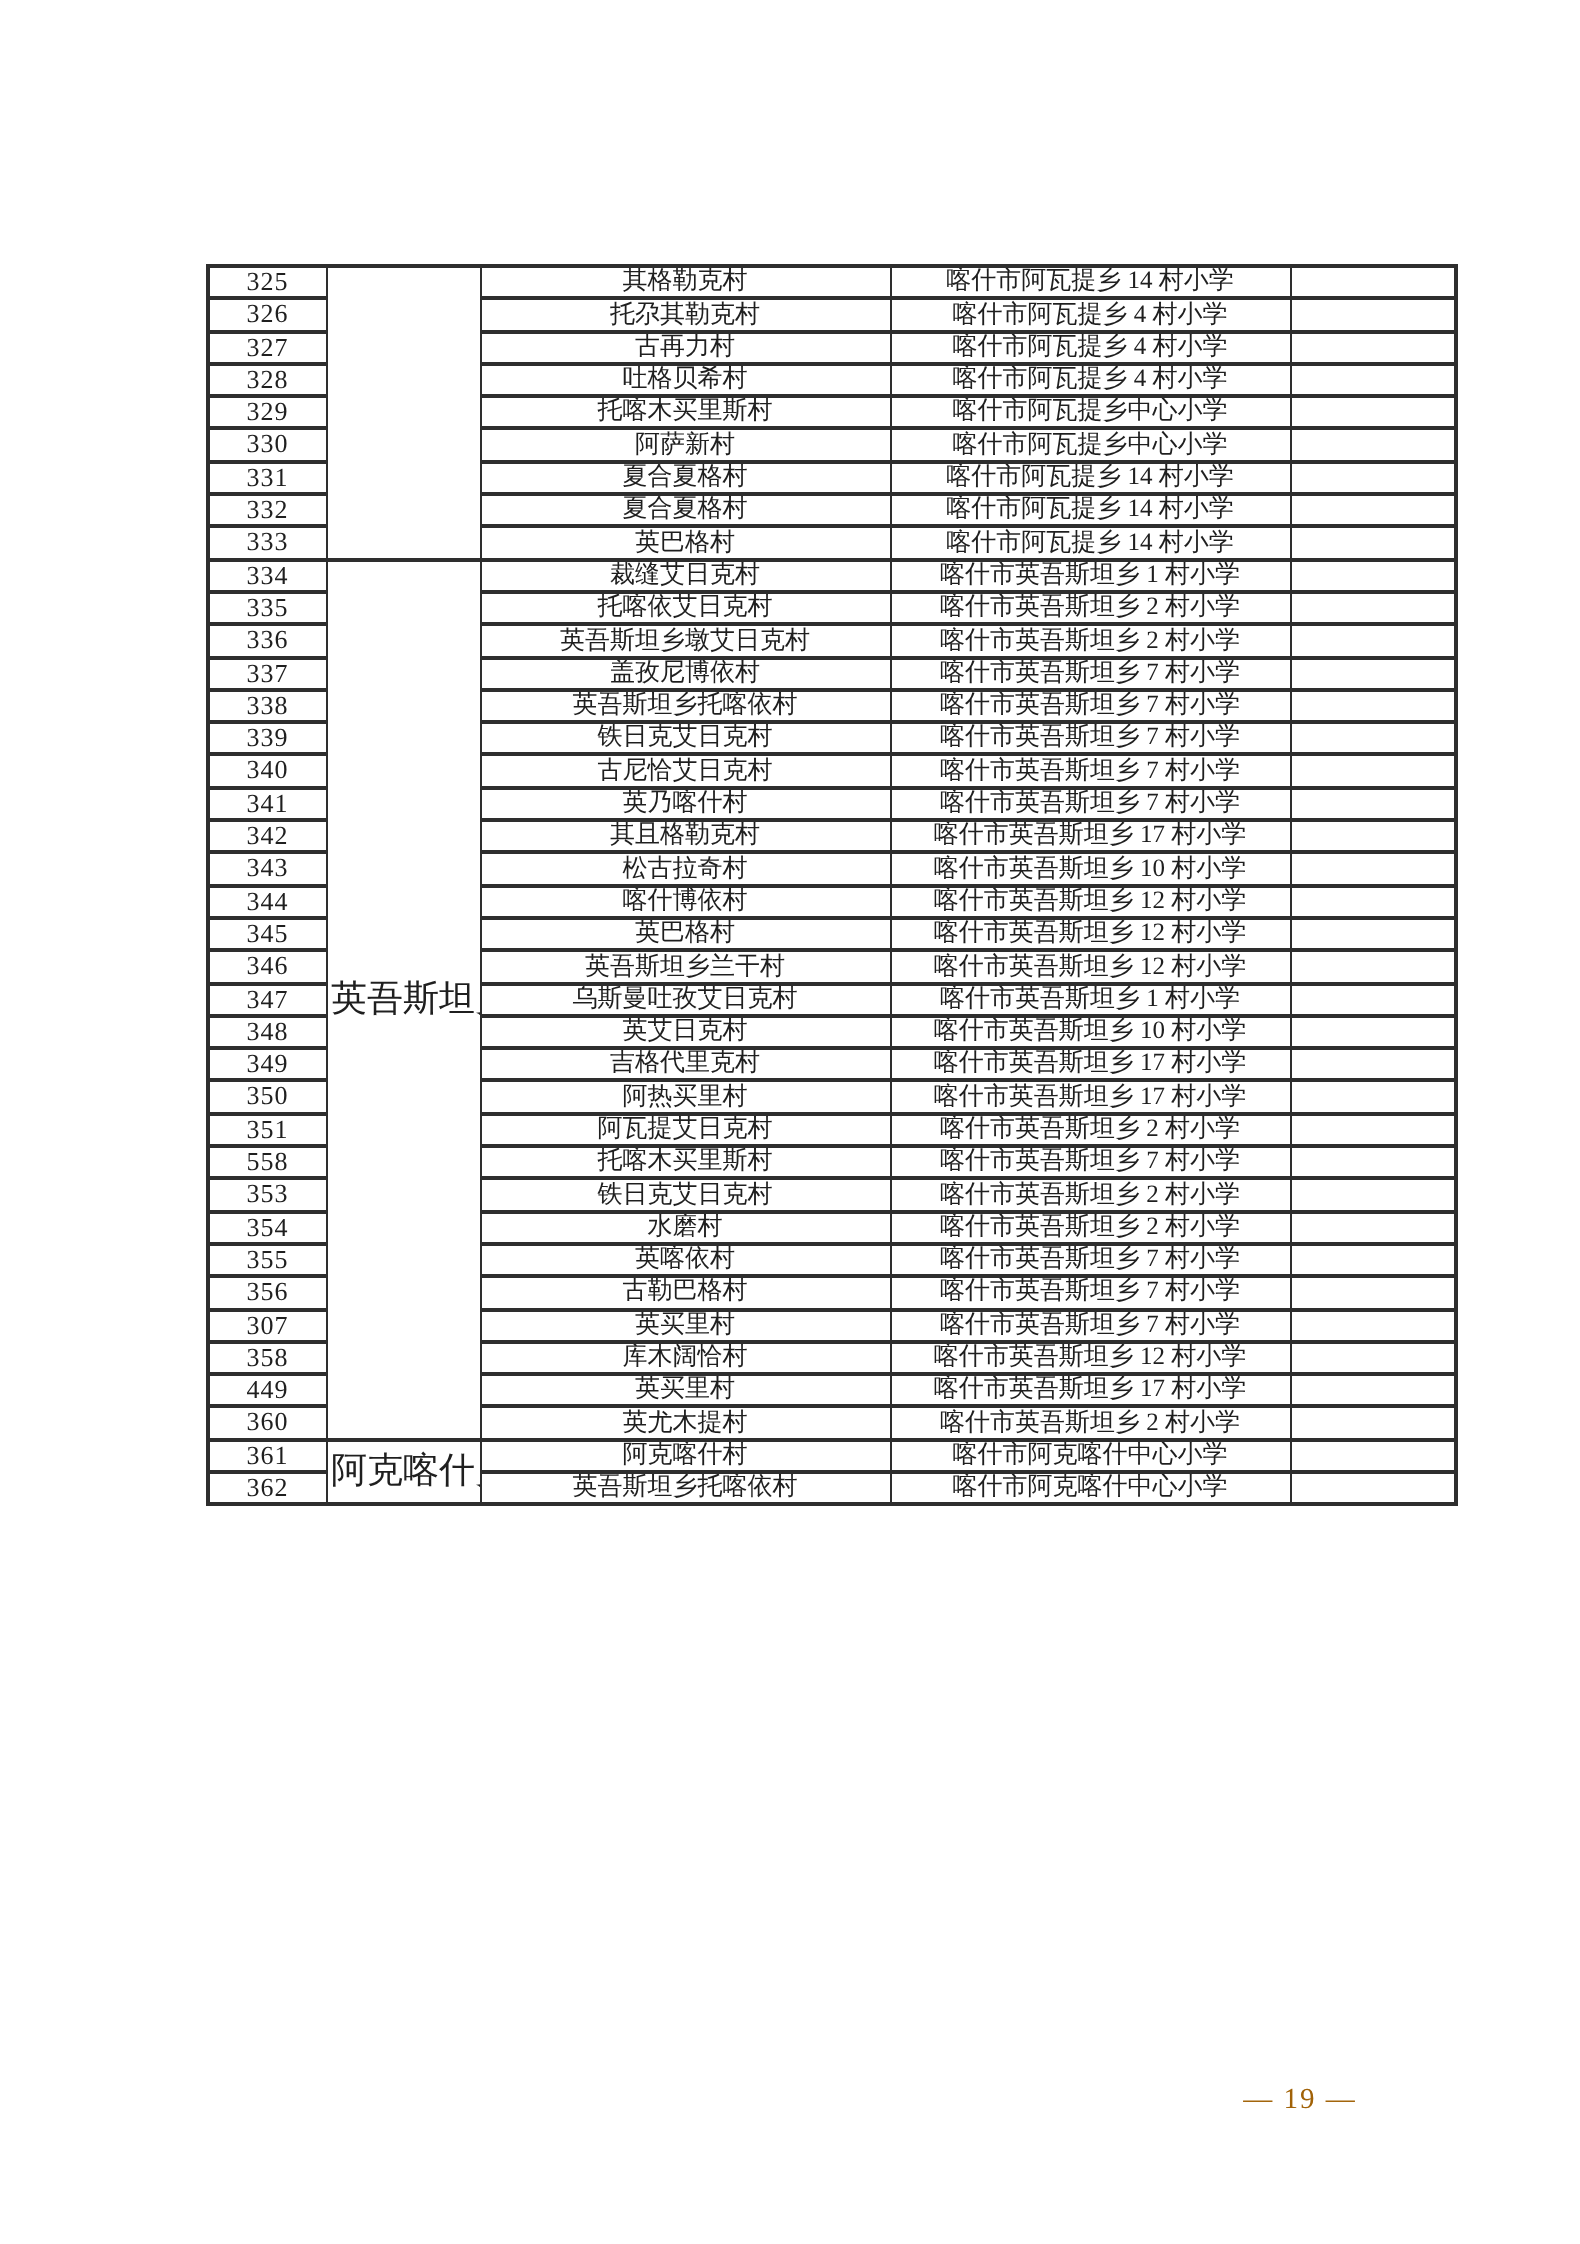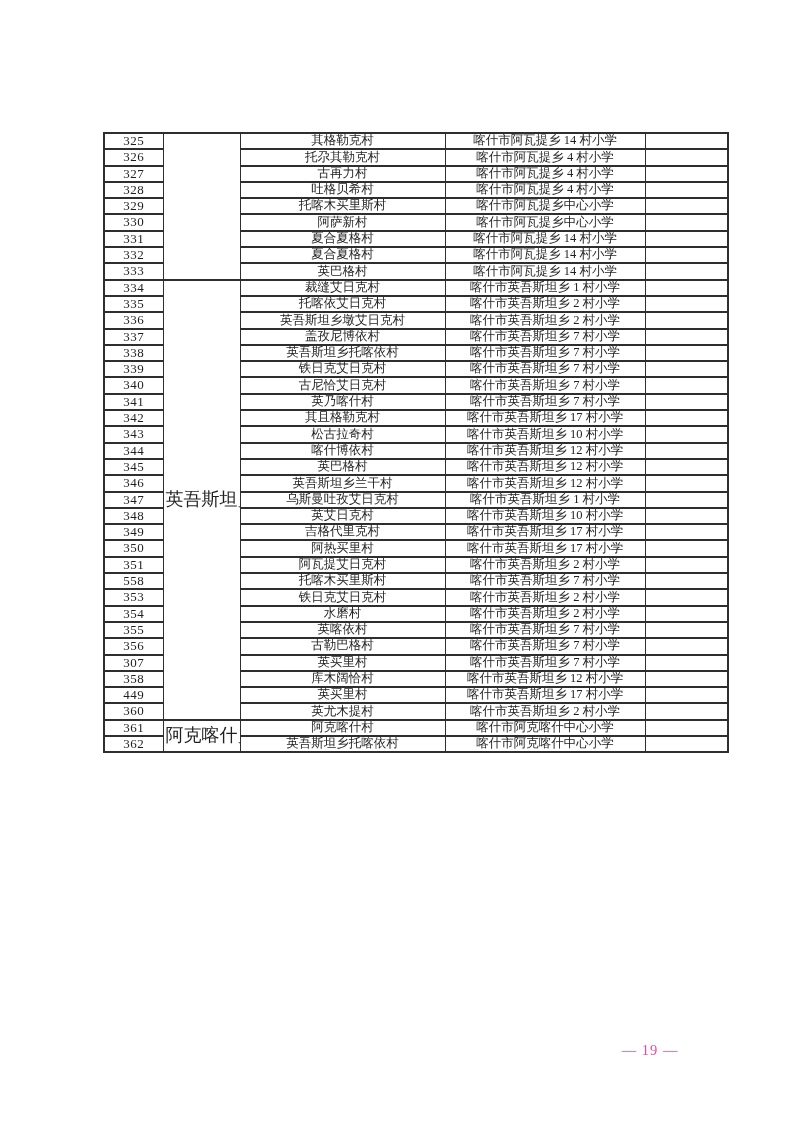--- a/index.html
+++ b/index.html
@@ -46,21 +46,21 @@
   .doc-table td.township {
     font-size: 18px;
   }
   .page-number {
     position: absolute;
     left: 585px;
     top: 1042px;
     width: 130px;
     text-align: center;
     font-size: 14.5px;
-    color: #ec4899;
+    color: #a16207;
     letter-spacing: 1px;
   }
 </style>
 </head>
 <body>
 
 <table class="doc-table">
   <colgroup>
     <col style="width:59px">
     <col style="width:77px">

